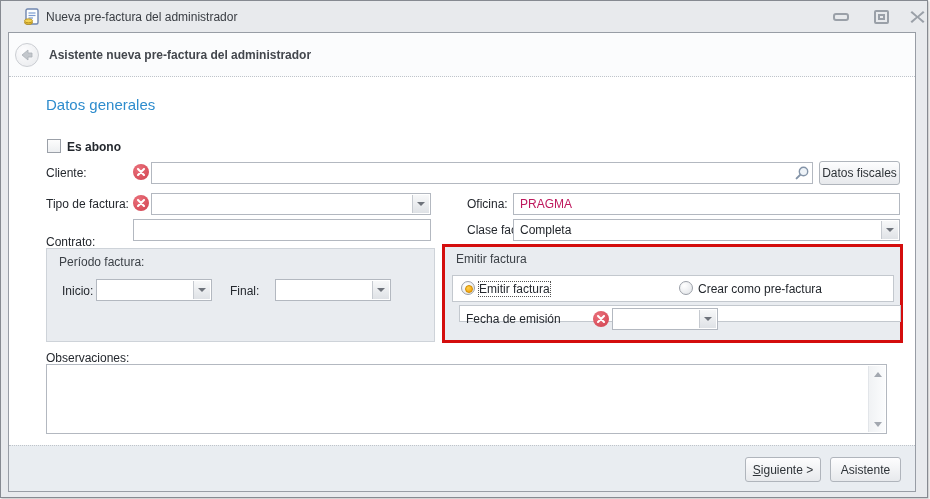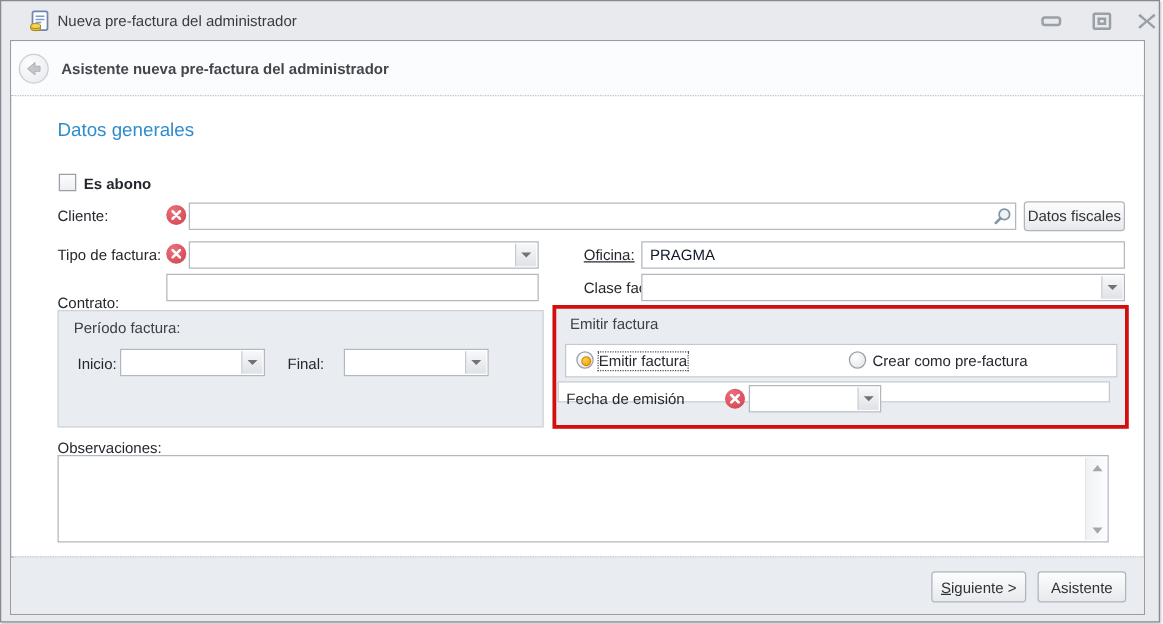--- a/index.html
+++ b/index.html
@@ -21,21 +21,21 @@
     background:#fff; border:1px solid #989da5; }
   .hdr { position:absolute; left:0; top:0; width:100%; height:44px;
     background:#fbfcfd; border-bottom:1px dotted #bfc4ca; }
   .backbtn { position:absolute; left:6px; top:10px; width:24px; height:24px; border-radius:50%;
     background:radial-gradient(circle at 35% 30%, #fdfdfe, #e7e9ec);
     border:1px solid #cbced3; display:flex; align-items:center; justify-content:center; }
   .hdr-title { position:absolute; left:40px; top:0; line-height:44px; font-weight:bold; color:#43474d; }
   .section-title { position:absolute; font-size:15px; }
   .lbl { position:absolute; color:#24282e; white-space:nowrap; }
   .field { position:absolute; background:#fff; border:1px solid #b3b8c0; height:22px; }
-  input.field { padding:0 6px; font:12px "Liberation Sans", sans-serif; color:#0f172a; outline:none; }
+  input.field { padding:0 6px; font:12px "Liberation Sans", sans-serif; color:#be185d; outline:none; }
   .combo { position:absolute; background:#fff; border:1px solid #b3b8c0; height:22px; }
   .combo .val { position:absolute; left:6px; top:0; right:20px; line-height:20px; color:#1d2126;
     overflow:hidden; white-space:nowrap; }
   .drop { position:absolute; right:1px; top:1px; bottom:1px; width:17px;
     background:linear-gradient(180deg,#f7f8f9,#dfe2e6); border-left:1px solid #c6cad0;
     display:flex; align-items:center; justify-content:center; }
   .tri-down { width:0; height:0; border-left:4px solid transparent; border-right:4px solid transparent;
     border-top:4px solid #6e737b; }
   .err { position:absolute; width:16px; height:16px; border-radius:50%;
     background:radial-gradient(circle at 35% 30%, #ea707b, #d0414e);
@@ -136,27 +136,28 @@
       <svg width="8" height="8" viewBox="0 0 8 8">
           <path d="M1 1 L7 7 M7 1 L1 7" stroke="#fff" stroke-width="2" stroke-linecap="round"></path>
         </svg>
     </span>
     <div class="combo" style="left:142px; top:160px; width:280px;">
       <span class="val"></span>
       <span class="drop">
         <span class="tri-down"></span>
       </span>
     </div>
-    <span class="lbl" style="left:458px; top:164px;text-decoration:underline;">Oficina:</span>
+    <span class="lbl" style="left:458px; top:164px;">Oficina:</span>
     <input class="field" style="left: 504px; top: 160px; width: 387px;" value="PRAGMA">
 
     <span class="lbl" style="left:37px; top:202px;">Contrato:</span>
     <input class="field" style="left: 124px; top: 186px; width: 298px;" value="">
     <span class="lbl" style="left:458px; top:190px;">Clase factura:</span>
     <div class="combo" style="left:504px; top:186px; width:387px;">
+      <span class="val">Completa</span>
       <span class="drop">
         <span class="tri-down"></span>
       </span>
     </div>
 
     <div class="groupbox" style="left:37px; top:215px; width:389px; height:94px;padding-left:28px;">
       <span class="gtitle">Período factura:</span>
       <span class="lbl" style="left:15px; top:35px;">Inicio:</span>
       <div class="combo" style="left:49px; top:30px; width:116px;">
         <span class="val"></span>
@@ -176,21 +177,21 @@
     <div class="redgroup" style="left:433px; top:211px; width:461px; height:99px;padding-left:36px;">
       <span class="abs" style="left:11px; top:5px; color:#3c4147;">Emitir factura</span>
 
       <div class="whiterow" style="left:7px; top:28px; width:442px; height:27px;">
         <span class="radio sel" style="left:8px; top:5px;"></span>
         <span class="lbl focusrect" style="left:26px; top:6px;">Emitir factura</span>
         <span class="radio" style="left:226px; top:5px;"></span>
         <span class="lbl" style="left:245px; top:6px;">Crear como pre-factura</span>
       </div>
 
-      <div class="whiterow" style="left:1px; top:58px; width:442px; height:17px;">
+      <div class="whiterow" style="left:14px; top:58px; width:442px; height:17px;">
         <span class="lbl" style="left:6px; top:6px;">Fecha de emisión</span>
         <span class="err" style="left:133px; top:5px;">
           <svg width="8" height="8" viewBox="0 0 8 8">
               <path d="M1 1 L7 7 M7 1 L1 7" stroke="#fff" stroke-width="2" stroke-linecap="round"></path>
             </svg>
         </span>
         <div class="combo" style="left:152px; top:2px; width:106px;">
           <span class="val"></span>
           <span class="drop">
             <span class="tri-down"></span>

